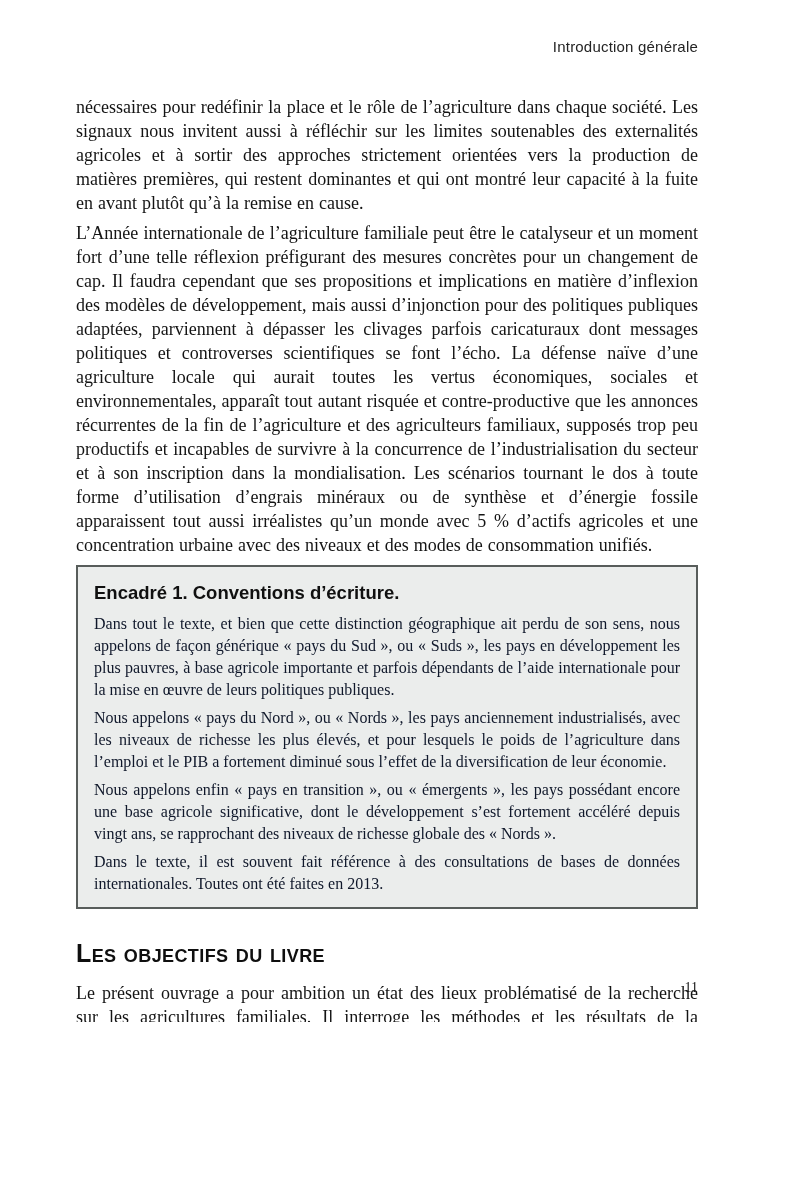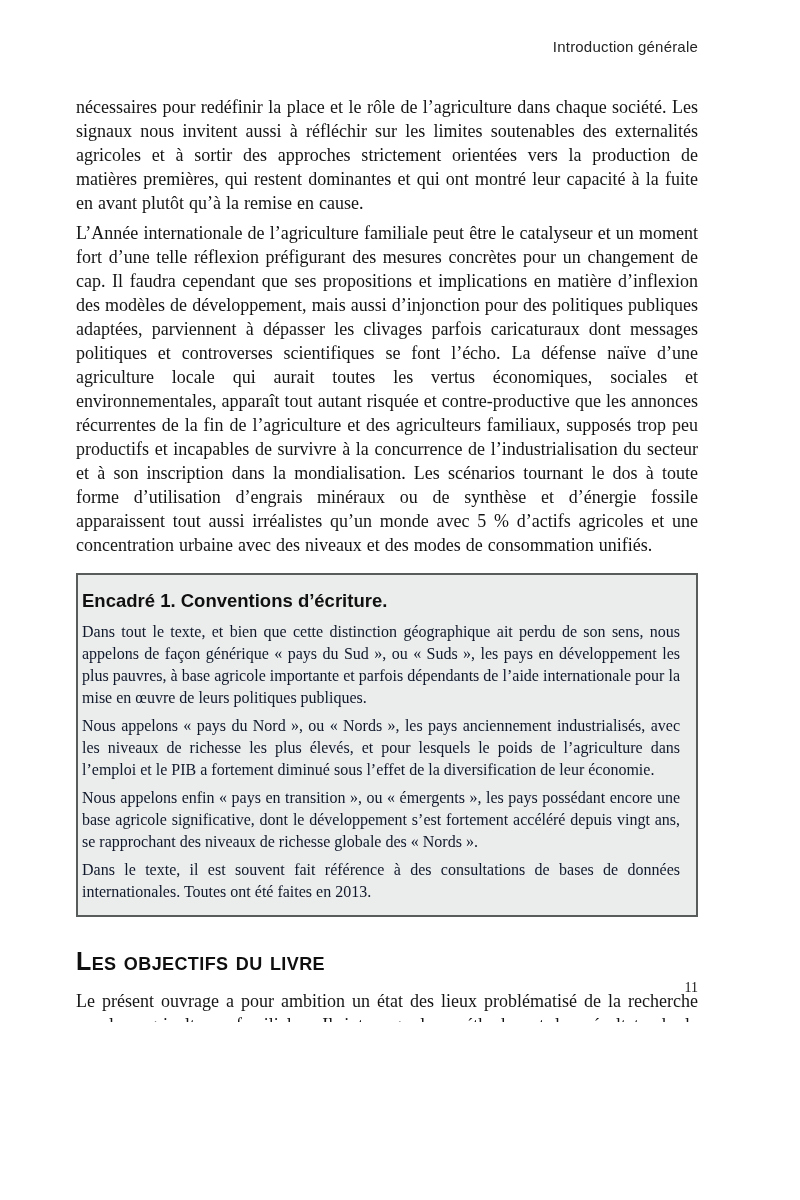--- a/index.html
+++ b/index.html
@@ -33,24 +33,24 @@
     margin: 0;
     font-size: 18px;
     line-height: 24px;
     text-align: justify;
     color: #141414;
     word-spacing: 0.5px;
   }
   #para-1 { margin-top: 40px; }
   #para-2 { margin-top: 6px; }
   .encadre {
-    margin-top: 16px;
+    margin-top: 8px;
     background: #ebedec;
     border: 2px solid #585d5b;
-    padding: 15px 16px 12px 4px;
+    padding: 15px 16px 12px 16px;
   }
   .encadre-title {
     font-family: "Liberation Sans", "DejaVu Sans", sans-serif;
     font-weight: bold;
     font-size: 18.5px;
     color: #101010;
     margin: 0 0 9px 0;
   }
   .encadre p {
     margin: 0 0 6px 0;

